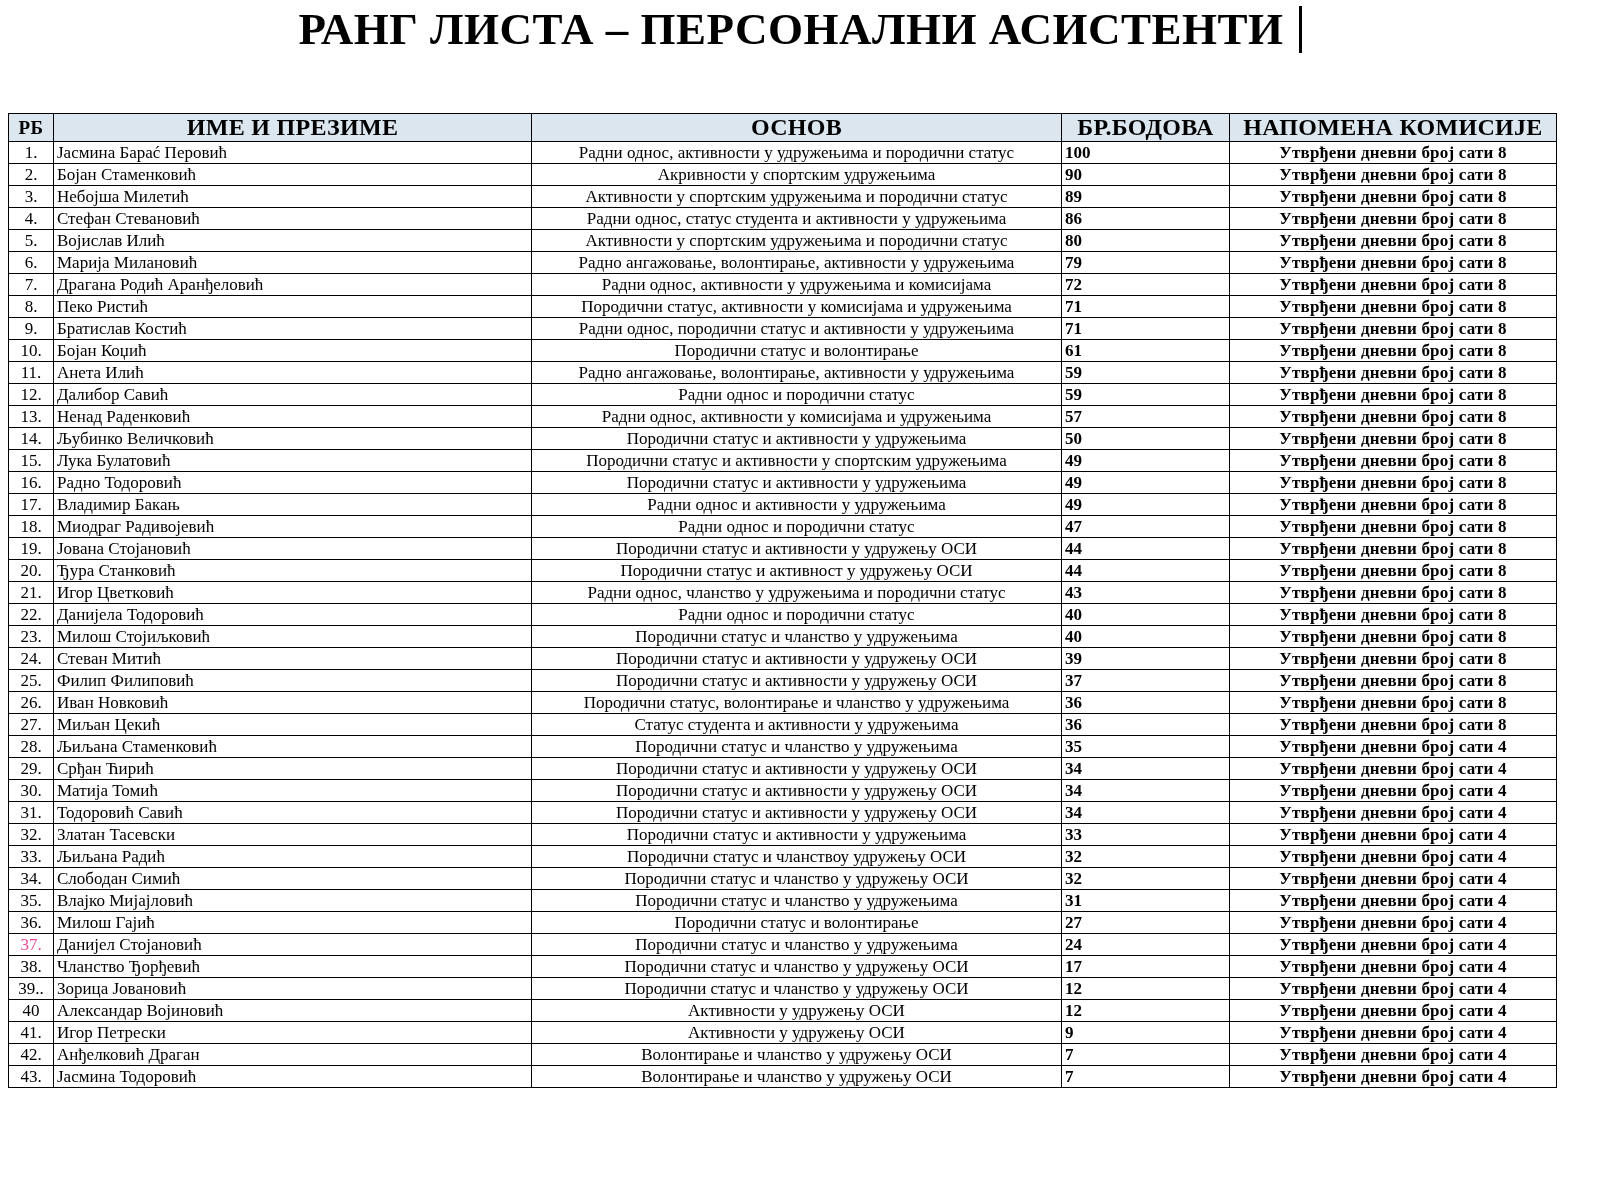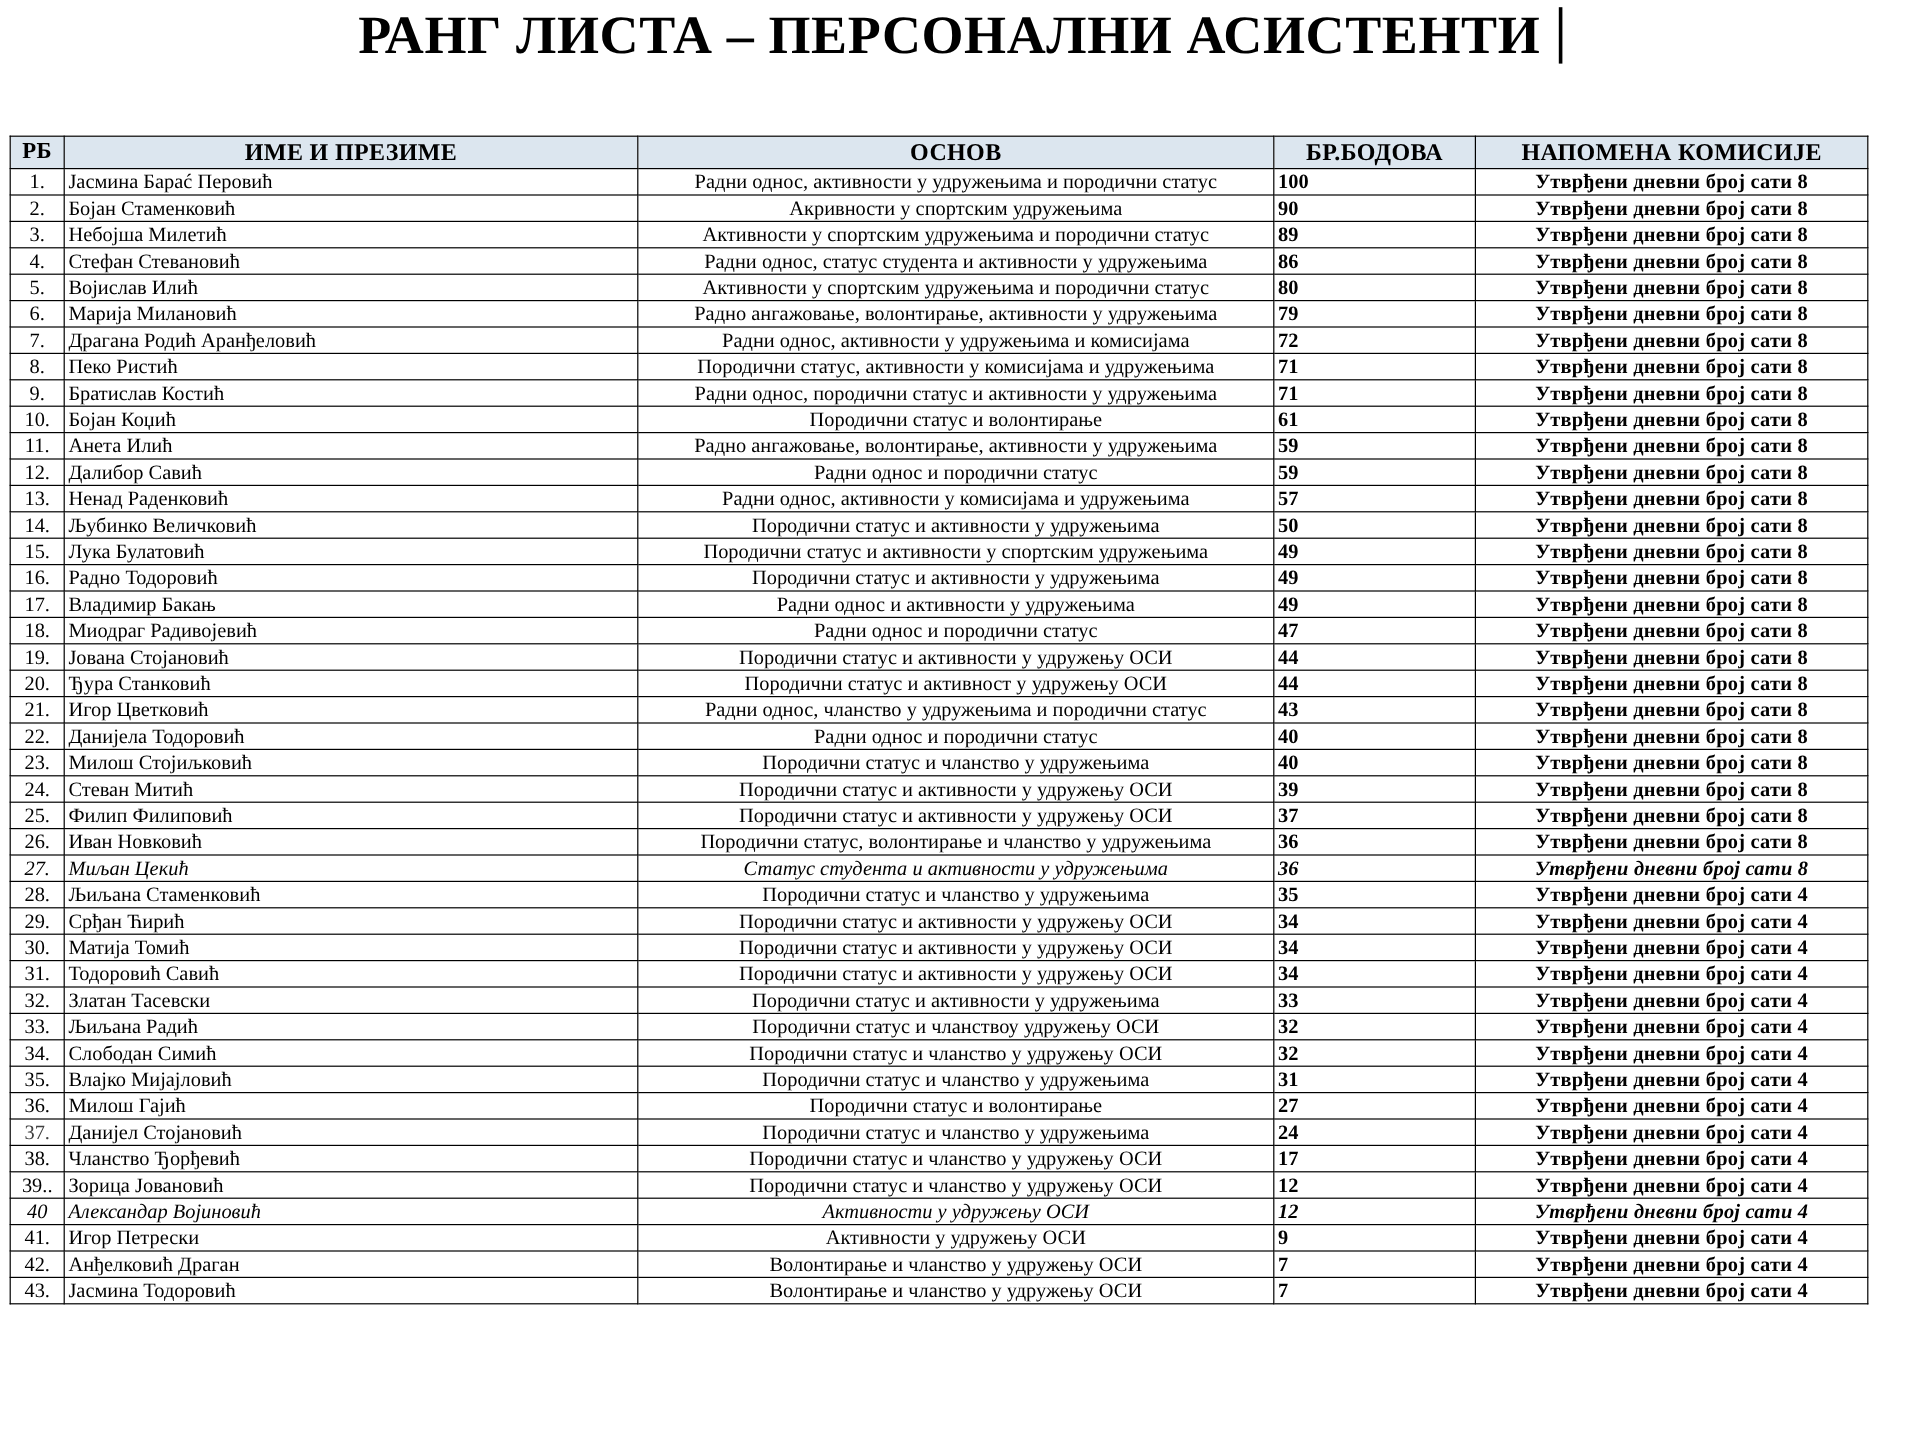--- a/index.html
+++ b/index.html
@@ -58,39 +58,39 @@
   #rank-table th, #rank-table td {
     border: 1px solid #000000;
     padding: 0 3px;
     vertical-align: middle;
     overflow: hidden;
     white-space: nowrap;
   }
   #rank-table thead th {
     background: #dce6ef;
     font-weight: bold;
-    font-size: 20px;
+    font-size: 24px;
     height: 26px;
     text-align: center;
     letter-spacing: 0.3px;
   }
   #rank-table thead th.h-rb { font-size: 19px; }
 
   #rank-table tbody td {
     height: 21px;
     line-height: 21px;
     font-size: 17px;
   }
   td.cell-rb {
     text-align: center;
     font-size: 18px;
     padding-left: 2px;
     padding-right: 4px;
   }
-  td.cell-rb.red { color: #404040; }
+  td.cell-rb.red { color: #ec4899; }
   td.cell-name {
     text-align: left;
     padding-left: 12px;
     font-size: 16px;
   }
   td.cell-basis {
     text-align: center;
     font-size: 17px;
   }
   td.cell-pts {
@@ -101,21 +101,21 @@
     margin-left: 33px;
   }
   td.cell-note {
     text-align: center;
     font-weight: bold;
     font-size: 16px;
     letter-spacing: 0.2px;
   }
   
   tr.tall td { height: 28px; line-height: 28px; }
-  tr.tall-sm td { height: 24px; line-height: 24px; font-style: italic; }
+  tr.tall-sm td { height: 24px; line-height: 24px; }
 </style>
 </head>
 <body>
 
 <div id="page">
 
   <div id="title-wrap">
     <span id="doc-title">РАНГ ЛИСТА – ПЕРСОНАЛНИ АСИСТЕНТИ</span>
   </div>
 

